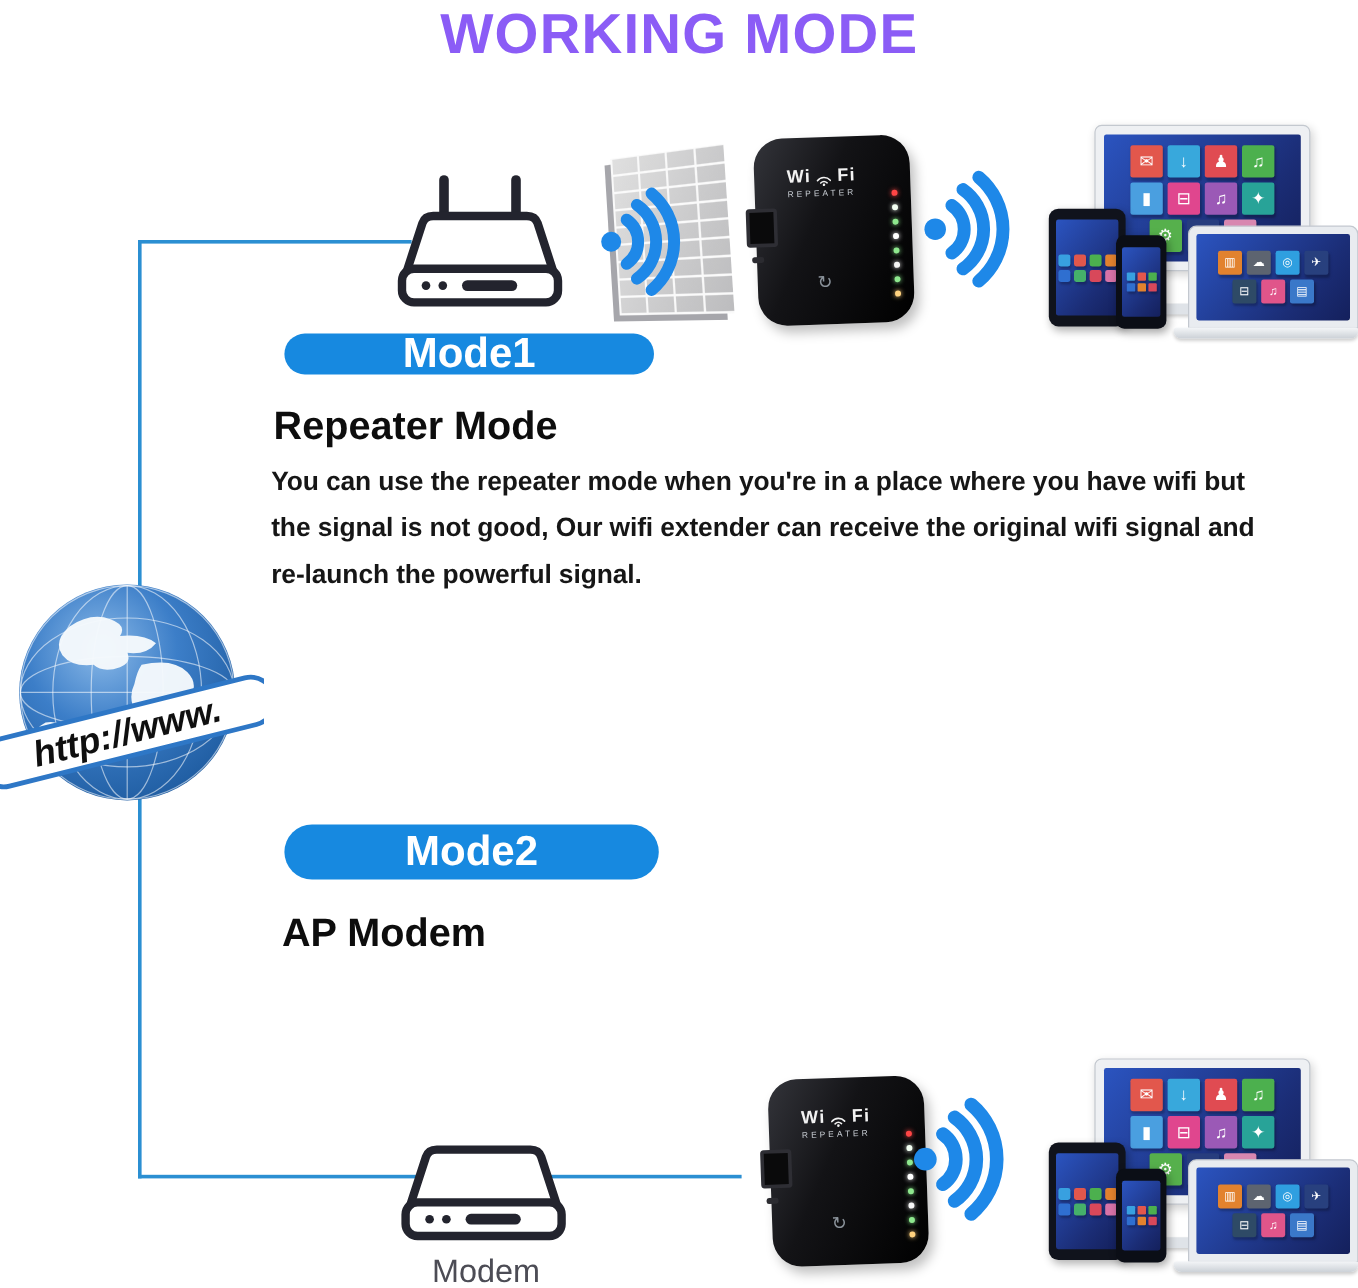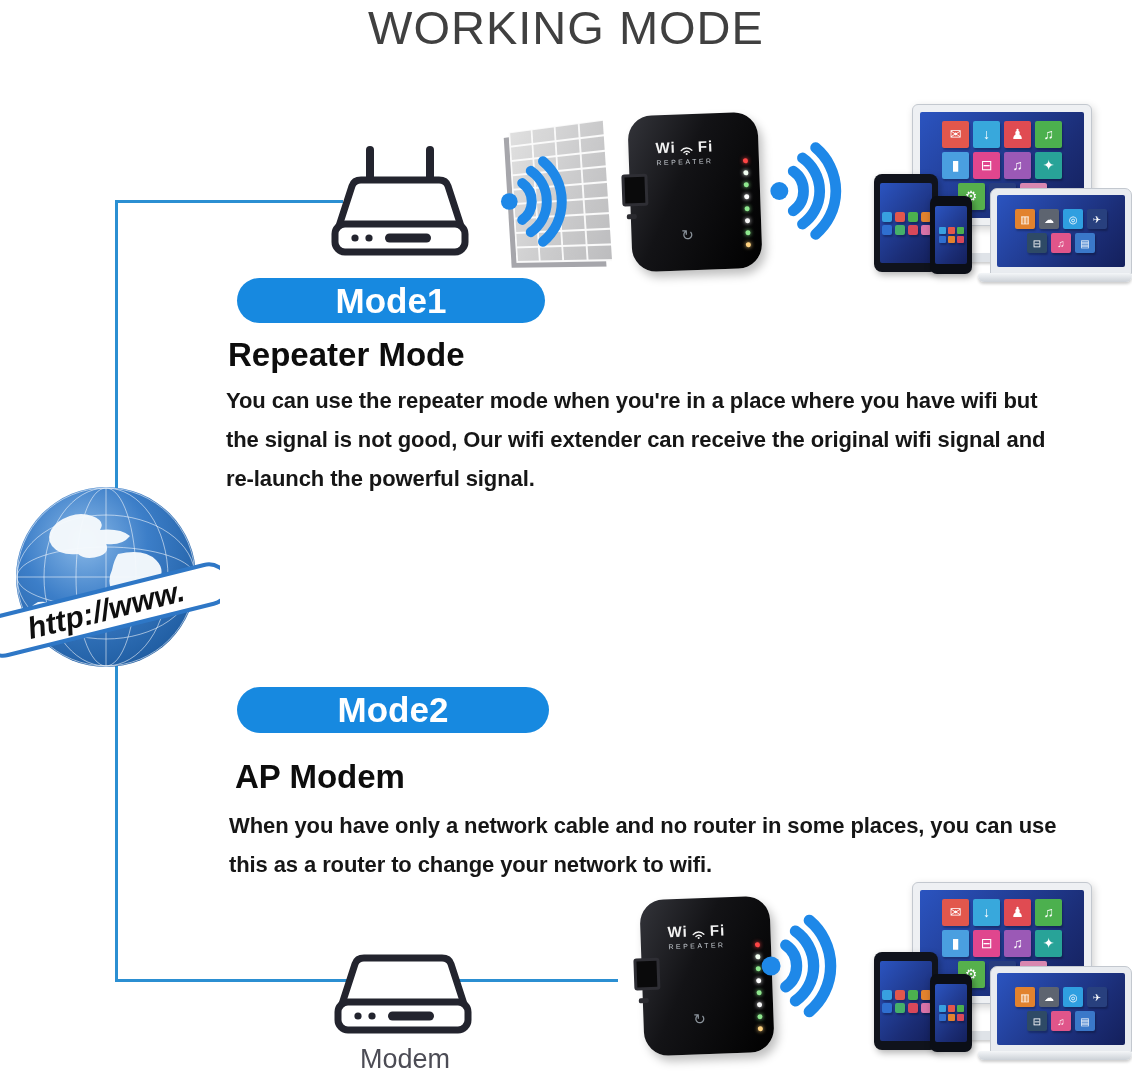--- a/index.html
+++ b/index.html
@@ -1,22 +1,22 @@
 <!DOCTYPE html>
 <html><head>
 <meta charset="utf-8">
 <style>
   html,body{margin:0;padding:0;background:#ffffff;}
   .canvas{position:relative;width:1132px;height:1073px;background:#ffffff;overflow:hidden;
           font-family:"Liberation Sans", sans-serif;color:#111;}
   .abs{position:absolute;}
 
   
-  .title{left:0;right:0;top:0;text-align:center;font-size:47px;font-weight:400;
-         letter-spacing:1px;color:#404040;}
+  .title{left:0;right:0;top:0;text-align:center;font-size:47px;font-weight:700;
+         letter-spacing:1px;color:#8b5cf6;}
 
   
   .line{background:#2b8fd2;}
 
   
   .pill{background:#1789e0;border-radius:23px;color:#fff;font-weight:700;
         display:flex;align-items:center;justify-content:center;font-size:35px;}
 
   .h1{font-weight:800;font-size:33px;color:#0d0d0d;}
   .para{font-size:22px;font-weight:700;line-height:1.78;color:#161616;width:836px;letter-spacing:-0.1px;}
@@ -240,31 +240,30 @@
             <span class="tile" style="background: rgb(40, 64, 126);">✈</span>
             <span class="tile" style="background: rgb(46, 74, 102);">⊟</span>
             <span class="tile" style="background: rgb(224, 85, 138);">♫</span>
             <span class="tile" style="background: rgb(58, 120, 201);">▤</span>
           </div>
       </div>
     </div>
     <div class="l-base"></div>
   </div>
 
-  <div class="abs pill" style="left:237px;top:278px;width:308px;height:45px;">
+  <div class="abs pill" style="left:237px;top:278px;width:308px;height:34px;">
     <span>Mode1</span>
   </div>
   <div class="abs h1" style="left:228px;top:336px;">Repeater Mode</div>
   <div class="abs para" style="left:226px;top:381px;">You can use the repeater mode when you're in a place where you have wifi but the signal is not good, Our wifi extender can receive the original wifi signal and re-launch the powerful signal.</div>
 
   <div class="abs pill" style="left:237px;top:687px;width:312px;height:46px;text-align:right;">
     <span>Mode2</span>
   </div>
   <div class="abs h1" style="left:235px;top:758px;">AP Modem</div>
-  <div class="abs para" style="left:229px;top:806px;">When you have only a network cable and no router in some places, you can use this as a router to change your network to wifi.</div>
 
   <div class="abs" style="left:328px;top:948px;">
     <svg class="net-icon" width="150" height="100" viewBox="0 0 150 92">
       <path d="M36,6 H114 Q121,6 123,12 L136,52 H14 L27,12 Q29,6 36,6 Z"></path>
       <rect x="10" y="50" width="130" height="28" rx="10"></rect>
       <circle class="dot" cx="30" cy="64" r="3.6"></circle>
       <circle class="dot" cx="44" cy="64" r="3.6"></circle>
       <rect class="bar" x="60" y="59.5" width="46" height="9" rx="4.5"></rect>
     </svg>
   </div>

